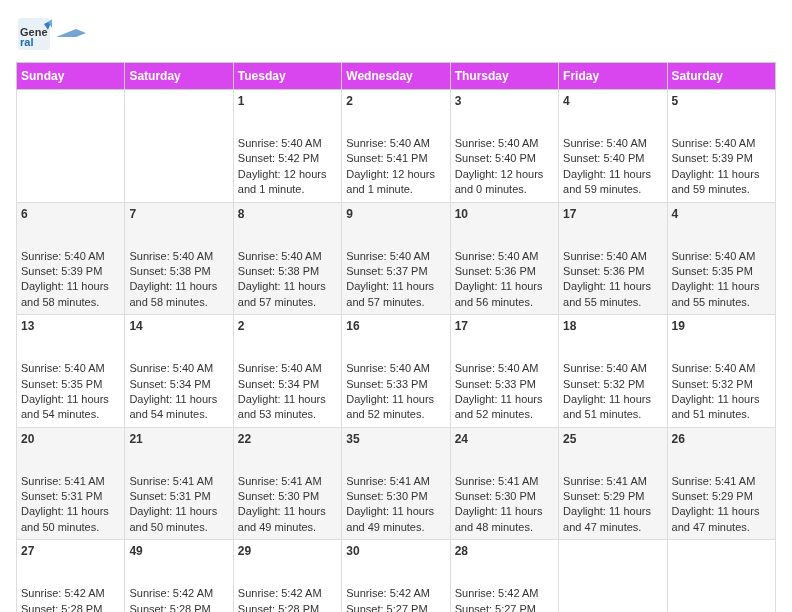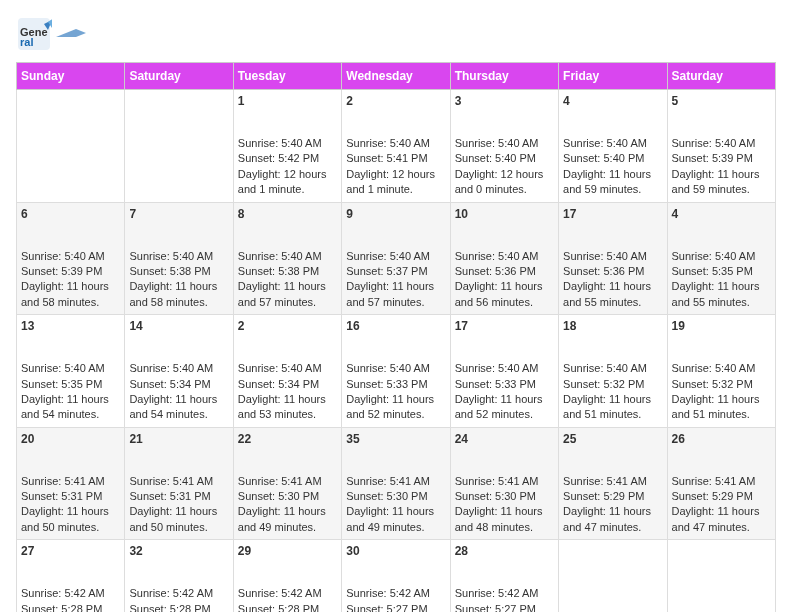--- a/index.html
+++ b/index.html
@@ -237,21 +237,21 @@
           <span class="day-num">26</span>
           <div class="day-detail">Sunrise: 5:41 AM<br>Sunset: 5:29 PM<br>Daylight: 11 hours<br>and 47 minutes.</div>
         </td>
       </tr>
       <tr class="row-odd">
         <td>
           <span class="day-num">27</span>
           <div class="day-detail">Sunrise: 5:42 AM<br>Sunset: 5:28 PM<br>Daylight: 11 hours<br>and 46 minutes.</div>
         </td>
         <td>
-          <span class="day-num">32</span>
+          <span class="day-num">49</span>
           <div class="day-detail">Sunrise: 5:42 AM<br>Sunset: 5:28 PM<br>Daylight: 11 hours<br>and 46 minutes.</div>
         </td>
         <td>
           <span class="day-num">29</span>
           <div class="day-detail">Sunrise: 5:42 AM<br>Sunset: 5:28 PM<br>Daylight: 11 hours<br>and 45 minutes.</div>
         </td>
         <td>
           <span class="day-num">30</span>
           <div class="day-detail">Sunrise: 5:42 AM<br>Sunset: 5:27 PM<br>Daylight: 11 hours<br>and 45 minutes.</div>
         </td>

